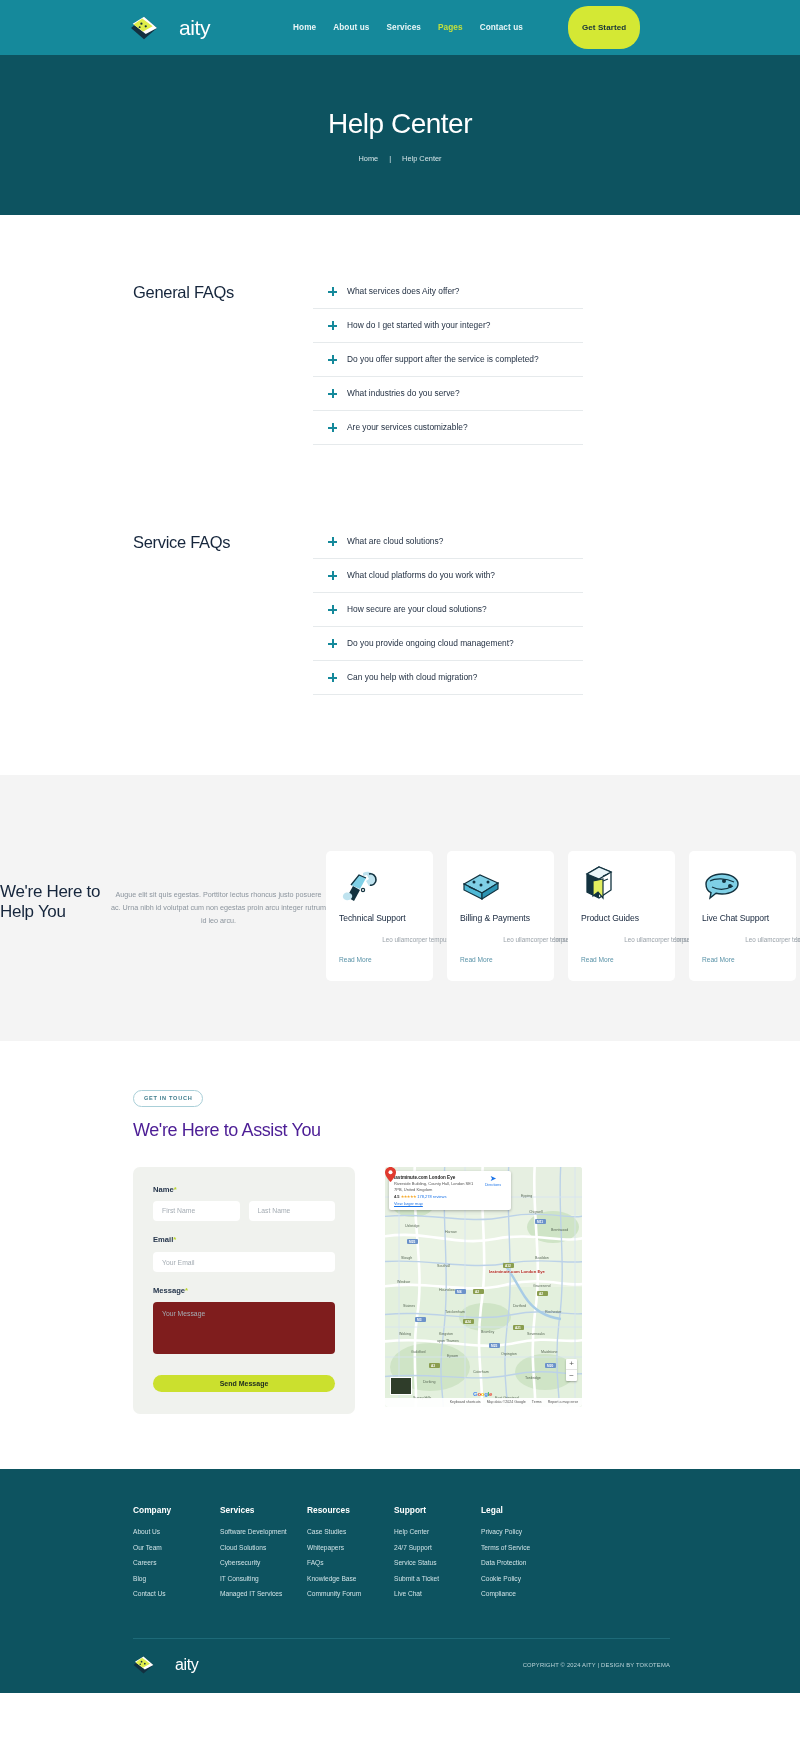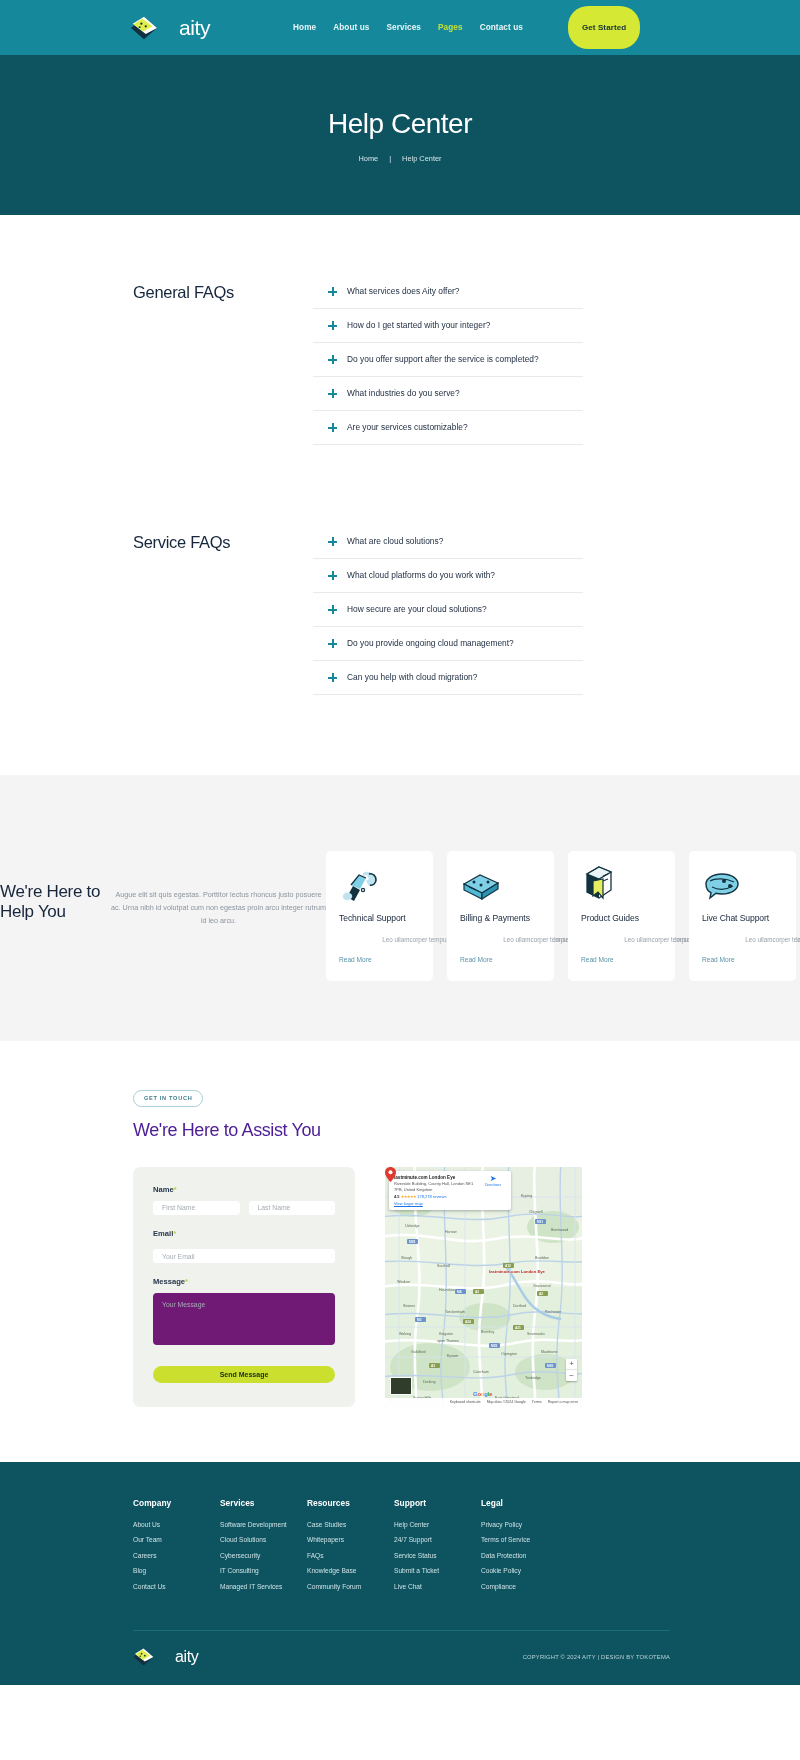--- a/index.html
+++ b/index.html
@@ -92,27 +92,27 @@
   }
   .contact h2 { margin-top: 13px; font-size: 18px; font-weight: 500; letter-spacing: -0.4px; color: #4c1d95; }
   .contact-body { display: flex; gap: 30px; margin-top: 26px; }
   .form {
     width: 222px; background: #f0f2ee; border-radius: 7px; padding: 18px 20px 22px 20px;
   }
   .field-label { font-size: 7.6px; font-weight: 600; color: #26364c; margin-bottom: 7px; }
   .req { color: #b9d42a; }
   .row2 { display: flex; gap: 9px; margin-bottom: 14px; }
   .inp {
-    background: #ffffff; border: none; border-radius: 4px; height: 14px;
+    background: #ffffff; border: none; border-radius: 4px; height: 20px;
     font-family: "Liberation Sans", sans-serif; font-size: 6.8px; color: #9aa2a9;
     padding: 0 9px; width: 100%; outline: none;
   }
   .inp::placeholder { color: #a5adb4; }
   .ta {
-    background: #701a75; border: none; border-radius: 4px; height: 52px; width: 100%;
+    background: #7f1d1d; border: none; border-radius: 4px; height: 52px; width: 100%;
     font-family: "Liberation Sans", sans-serif; font-size: 6.8px; color: #9aa2a9;
     padding: 8px 9px; outline: none; resize: none;
   }
   .ta::placeholder { color: #a5adb4; }
   .send {
     margin-top: 17px; width: 100%; height: 17px; border: none; border-radius: 12px;
     background: #cbe02e; color: #1c2a1f; font-size: 7px; font-weight: 700;
     font-family: "Liberation Sans", sans-serif; cursor: pointer;
   }
 

